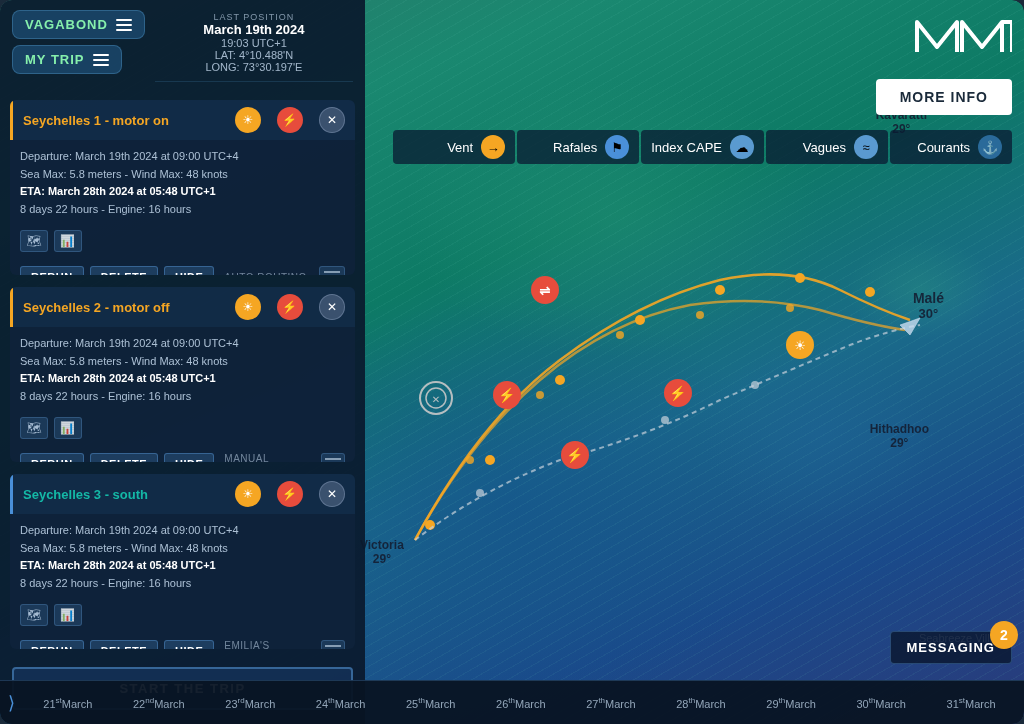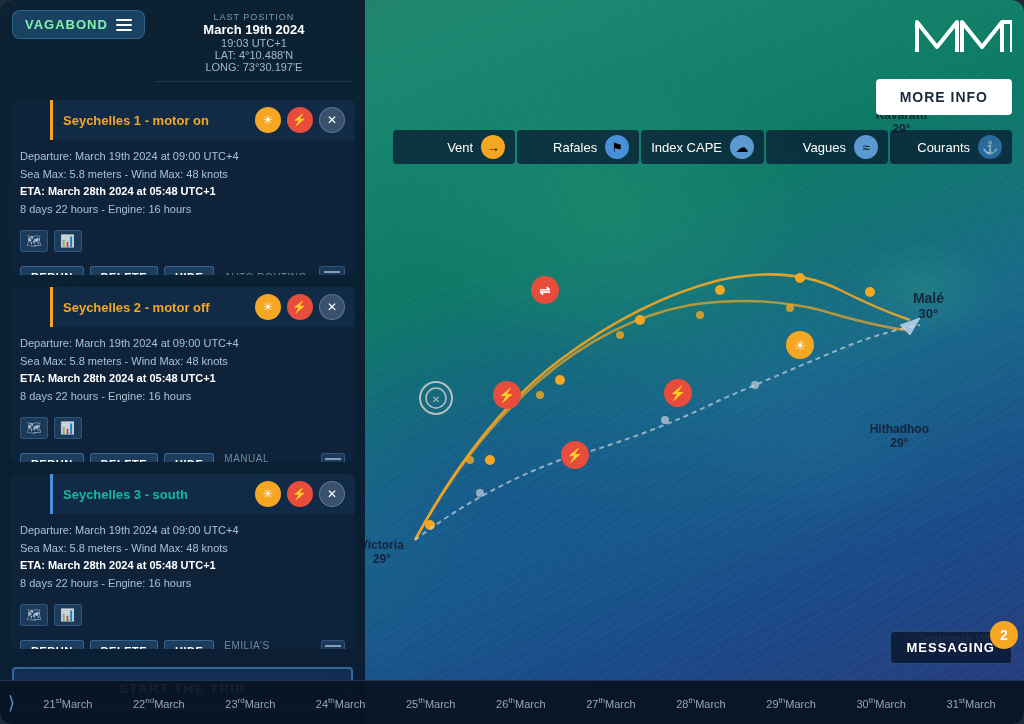--- a/index.html
+++ b/index.html
@@ -137,25 +137,24 @@
 
     .route-card {
       background: rgba(15, 35, 60, 0.8);
       border-radius: 6px;
       overflow: hidden;
     }
 
     .route-header {
       display: flex;
       align-items: center;
-      gap: 6px;
+      gap: 16px;
       padding: 7px 10px;
       background: rgba(20, 50, 80, 0.6);
       border-left: 3px solid #f5a623;
-      margin-left: 40px;
     }
 
     .route-title {
       flex: 1;
       color: #f5a623;
       font-size: 13px;
       font-weight: bold;
     }
 
     .route-icon {
@@ -533,20 +532,30 @@
             <span>VAGABOND</span>
             <span>
               <div class="hamburger-icon">
                   <span></span>
                   <span></span>
                   <span></span>
                 </div>
             </span>
           </button>
           <div style="height:6px;"></div>
+          <button class="nav-btn">
+            <span>MY TRIP</span>
+            <span>
+              <div class="hamburger-icon">
+                  <span></span>
+                  <span></span>
+                  <span></span>
+                </div>
+            </span>
+          </button>
         </div>
         <div id="last-position" style="flex:1.5; text-align:center; padding-top:2px;">
           <div class="label">LAST POSITION</div>
           <div class="date">March 19th 2024</div>
           <div class="coords">19:03 UTC+1</div>
           <div class="coords">LAT: 4°10.488'N</div>
           <div class="coords">LONG: 73°30.197'E</div>
         </div>
       </div>
     </div>

